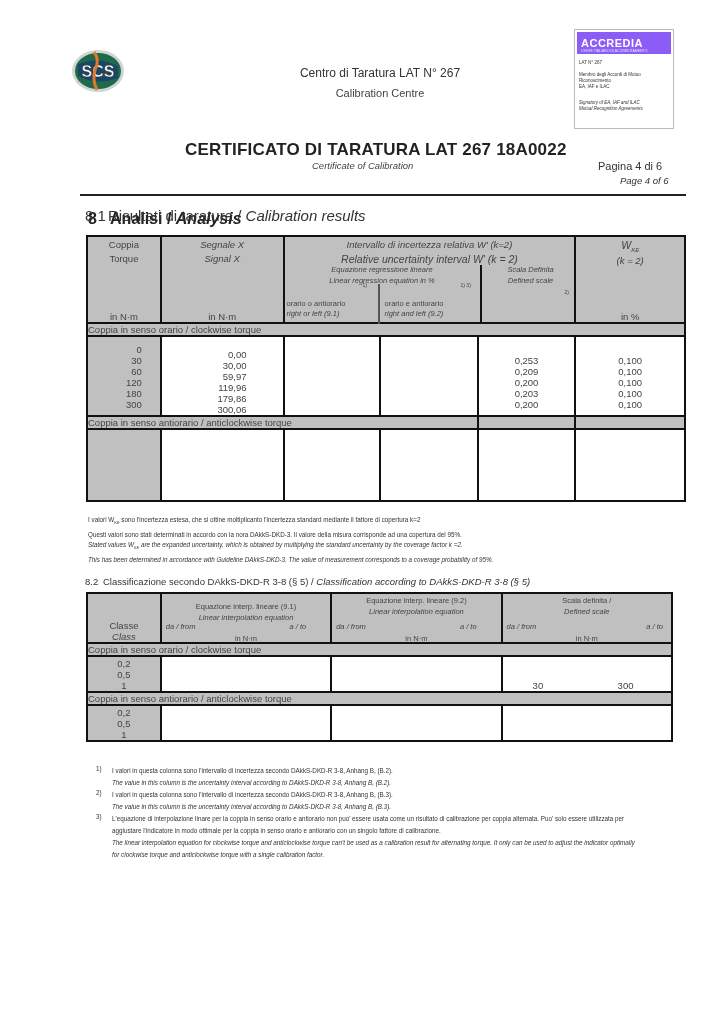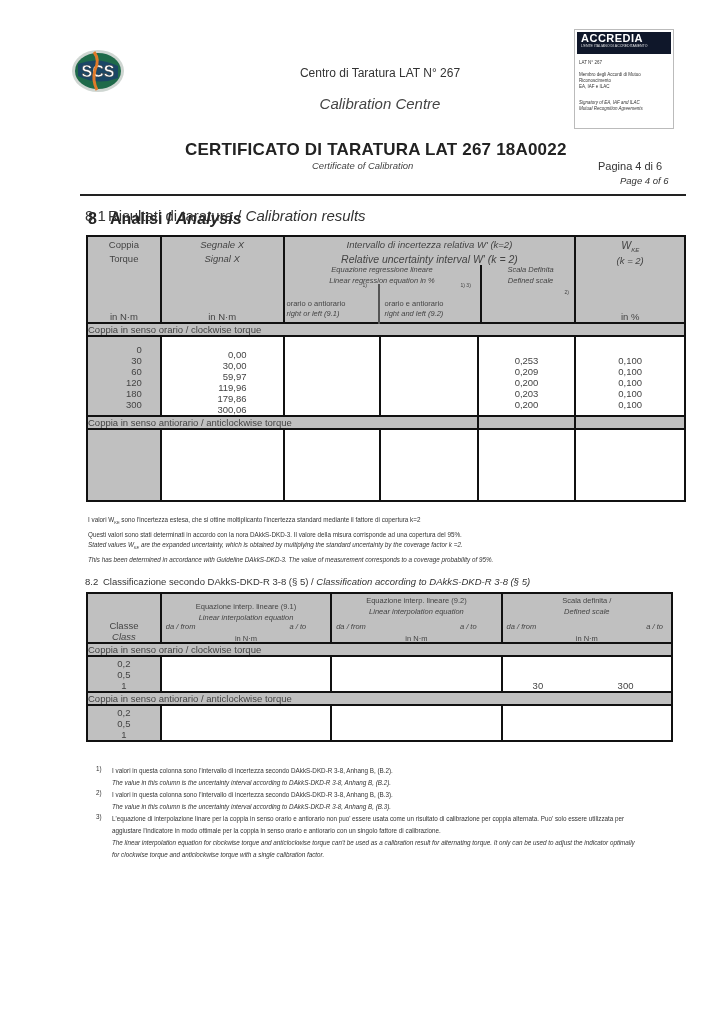--- a/index.html
+++ b/index.html
@@ -2,24 +2,24 @@
 <html><head>
 <meta charset="utf-8">
 <style>
   html, body { margin:0; padding:0; background:#ffffff; }
   body { width:725px; height:1024px; position:relative; overflow:hidden;
          font-family:"Liberation Sans", sans-serif; color:#222; }
   .abs { position:absolute; }
   .logo { left:70px; top:48px; width:56px; height:46px;text-align:right; }
   .center-head { left:230px; top:66px; width:300px; text-align:center; }
   .center-head .l1 { font-size:12px; color:#333; }
-  .center-head .l2 { font-size:15px; font-style:italic; color:#444; margin-top:15px; }
+  .center-head .l2 { font-size:11px; color:#444; margin-top:7px; }
   .center-head .l3 { font-size:12px; font-weight:bold; margin-top:5px; color:#222; }
   .accredia { left:574px; top:29px; width:98px; height:98px; border:1px solid #bbb; background:#fff; }
-  .accredia .band { background:#0f172a; color:#fff; height:22px; margin:2px; display:flex; flex-direction:column; justify-content:flex-start; padding-left:4px; }
+  .accredia .band { background:#8b5cf6; color:#fff; height:22px; margin:2px; display:flex; flex-direction:column; justify-content:flex-end; padding-left:4px; }
   .accredia .band .nm { font-size:11px; font-weight:bold; letter-spacing:0.5px; line-height:12px; }
   .accredia .band .sub { font-size:3.5px; line-height:5px; opacity:0.85; }
   .accredia .t { font-size:4.5px; line-height:6px; padding:0 4px; color:#333; }
   .cert-title { left:185px; top:140px; font-size:17px; font-weight:bold; color:#222; letter-spacing:0.2px; }
   .cert-sub { left:312px; top:160px; font-size:9.5px; font-style:italic; color:#444; }
   .page-it { left:598px; top:160px; font-size:11px; color:#333; }
   .page-en { left:620px; top:175px; font-size:9.5px; font-style:italic; color:#333; }
   .rule { left:80px; top:194px; width:606px; height:2px; background:#222; }
 
   .sec8 { left:88px; top:210px; font-size:16px; font-weight:bold; }

